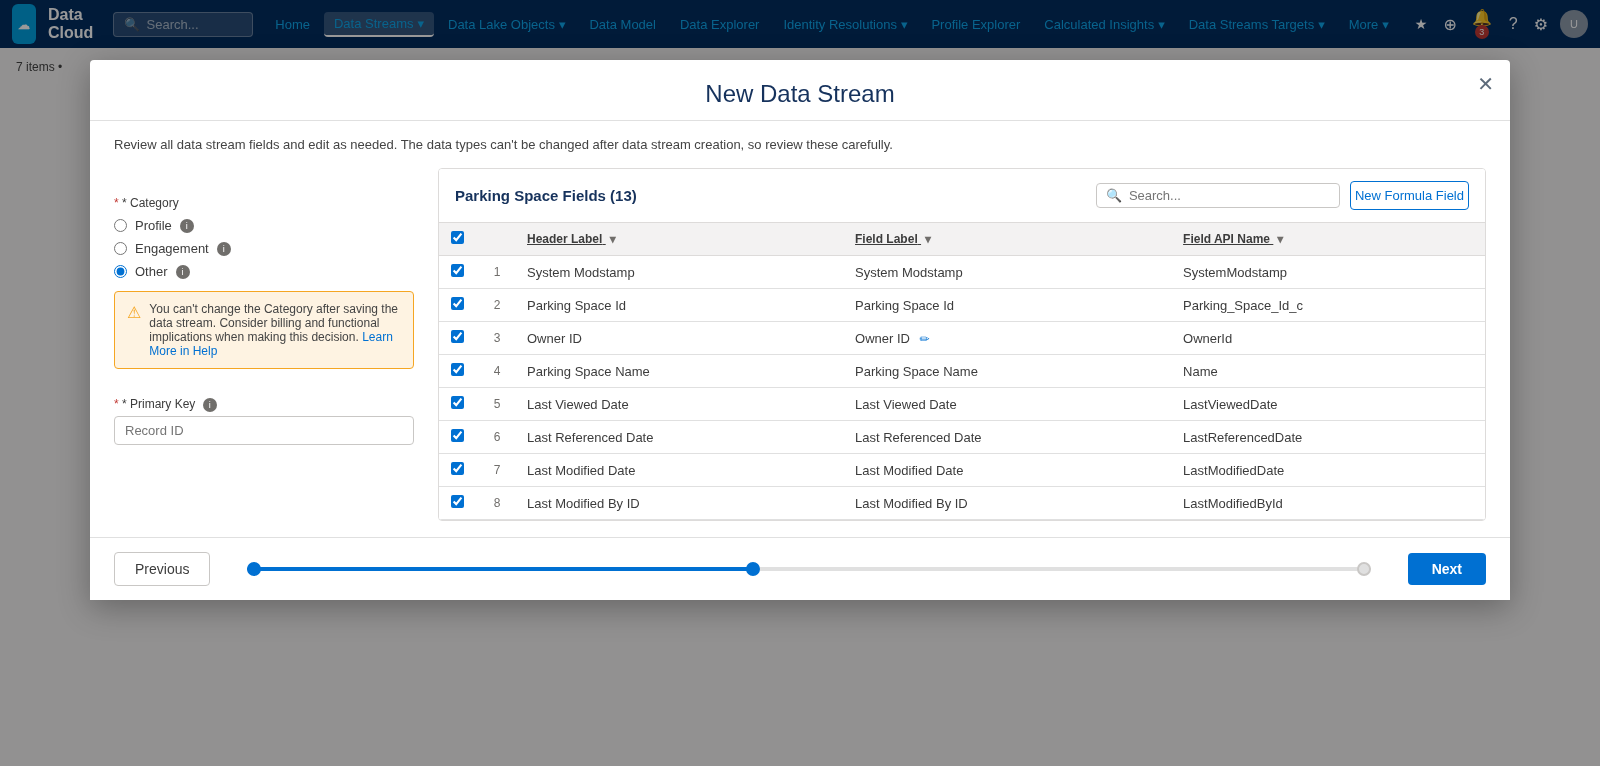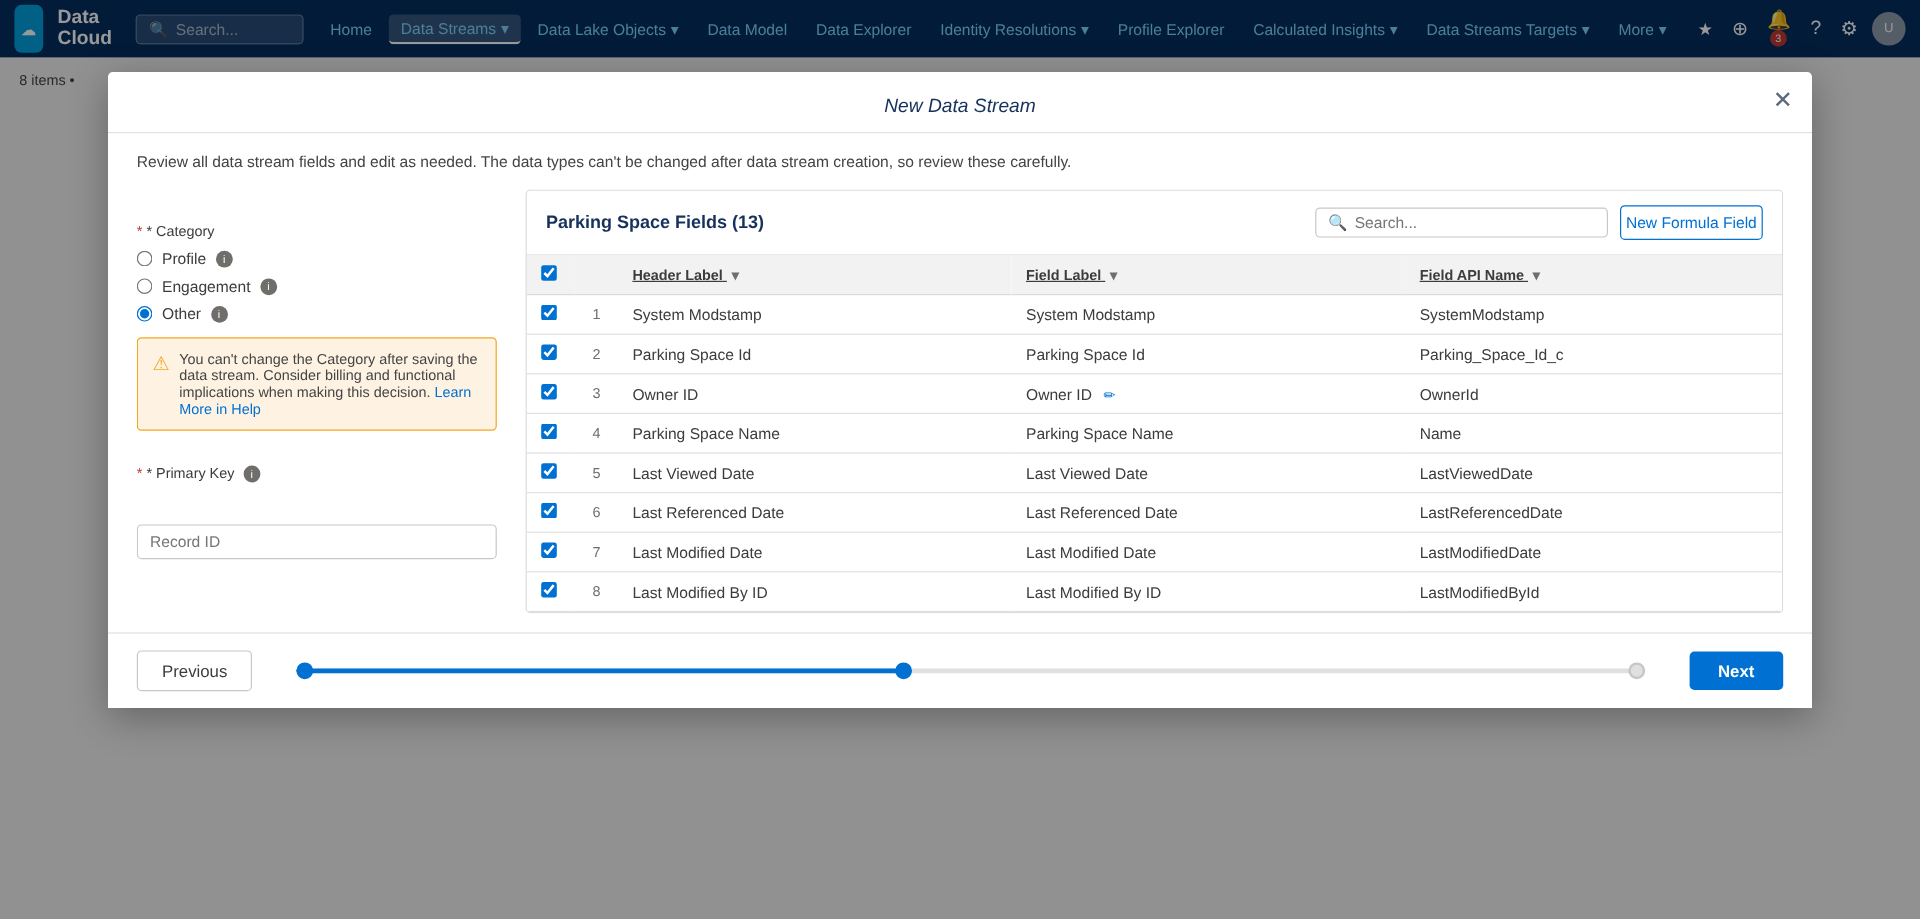--- a/index.html
+++ b/index.html
@@ -44,21 +44,21 @@
       font-weight: 600;
       margin-right: 8px;
     }
     .sf-nav {
       display: flex;
       align-items: center;
       gap: 4px;
       flex: 1;
     }
     .sf-nav-item {
-      color: #7dd3fc;
+      color: #0ea5e9;
       padding: 4px 10px;
       border-radius: 4px;
       cursor: pointer;
       font-size: 13px;
       display: flex;
       align-items: center;
       gap: 4px;
       white-space: nowrap;
     }
     .sf-nav-item.active {
@@ -156,24 +156,23 @@
       box-shadow: 0 8px 32px rgba(0,0,0,0.3);
     }
 
     .modal-header {
       padding: 20px 24px 0;
       text-align: center;
       border-bottom: 1px solid #e0e0e0;
       padding-bottom: 12px;
     }
     .modal-title {
-      font-size: 16px;
+      font-size: 24px;
       font-weight: 400;
       color: #16325c;
-      font-style: italic;
     }
     .modal-close {
       position: absolute;
       top: 14px;
       right: 16px;
       font-size: 20px;
       color: #5c6a7a;
       cursor: pointer;
       background: none;
       border: none;
@@ -278,21 +277,20 @@
       margin-bottom: 4px;
     }
     .text-input {
       width: 100%;
       border: 1px solid #c9c7c5;
       border-radius: 4px;
       padding: 6px 10px;
       font-size: 13px;
       color: #9b9b9b;
       outline: none;
-      margin-top: 31px;
     }
 
     
     .fields-panel {
       flex: 1;
       overflow: hidden;
       display: flex;
       flex-direction: column;
       border: 1px solid #dddbda;
       border-radius: 4px;
@@ -519,21 +517,21 @@
         <span class="badge">3</span>
       </span>
       <span>?</span>
       <span>⚙</span>
       <div class="avatar">U</div>
     </div>
   </div>
 
   <div class="sf-main">
     <div class="sf-items-row">
-      <span>8 items •</span>
+      <span>7 items •</span>
     </div>
   </div>
 </div>
 
 <div class="modal-overlay">
   <div class="modal">
 
     <div class="modal-header">
       <h2 class="modal-title">New Data Stream</h2>
       <button class="modal-close">✕</button>

